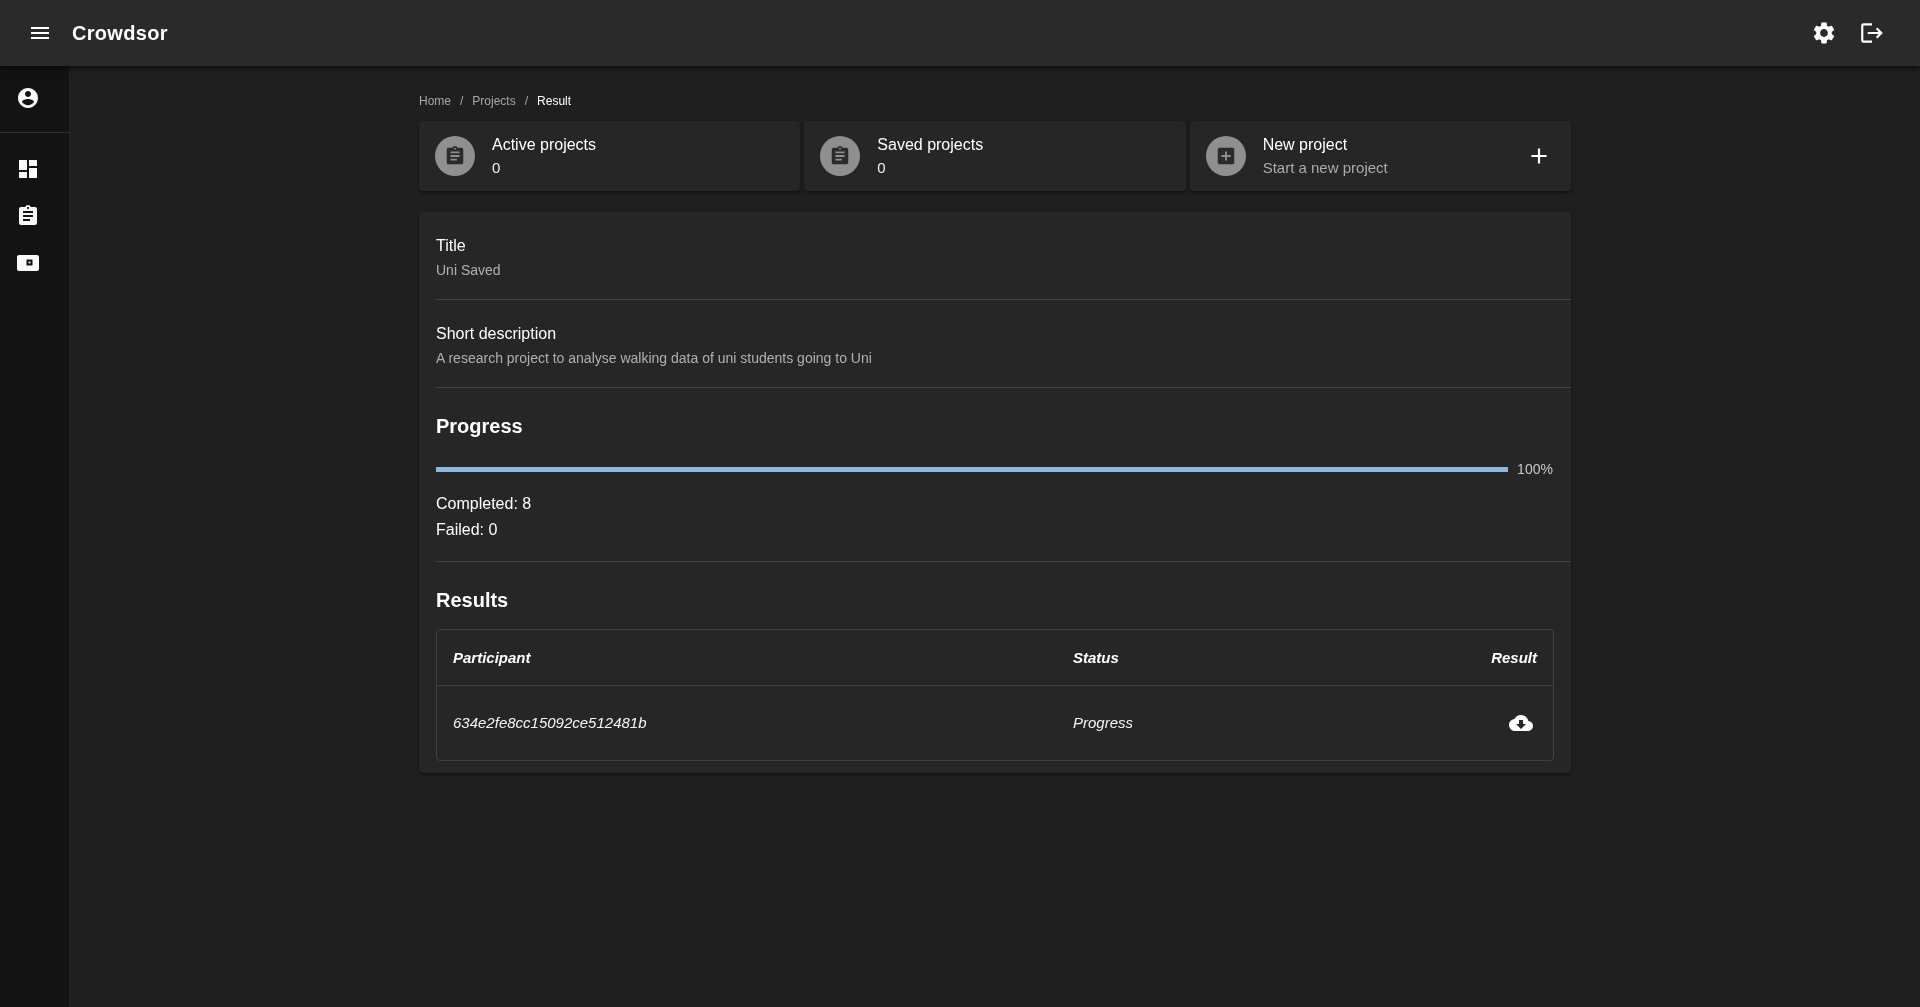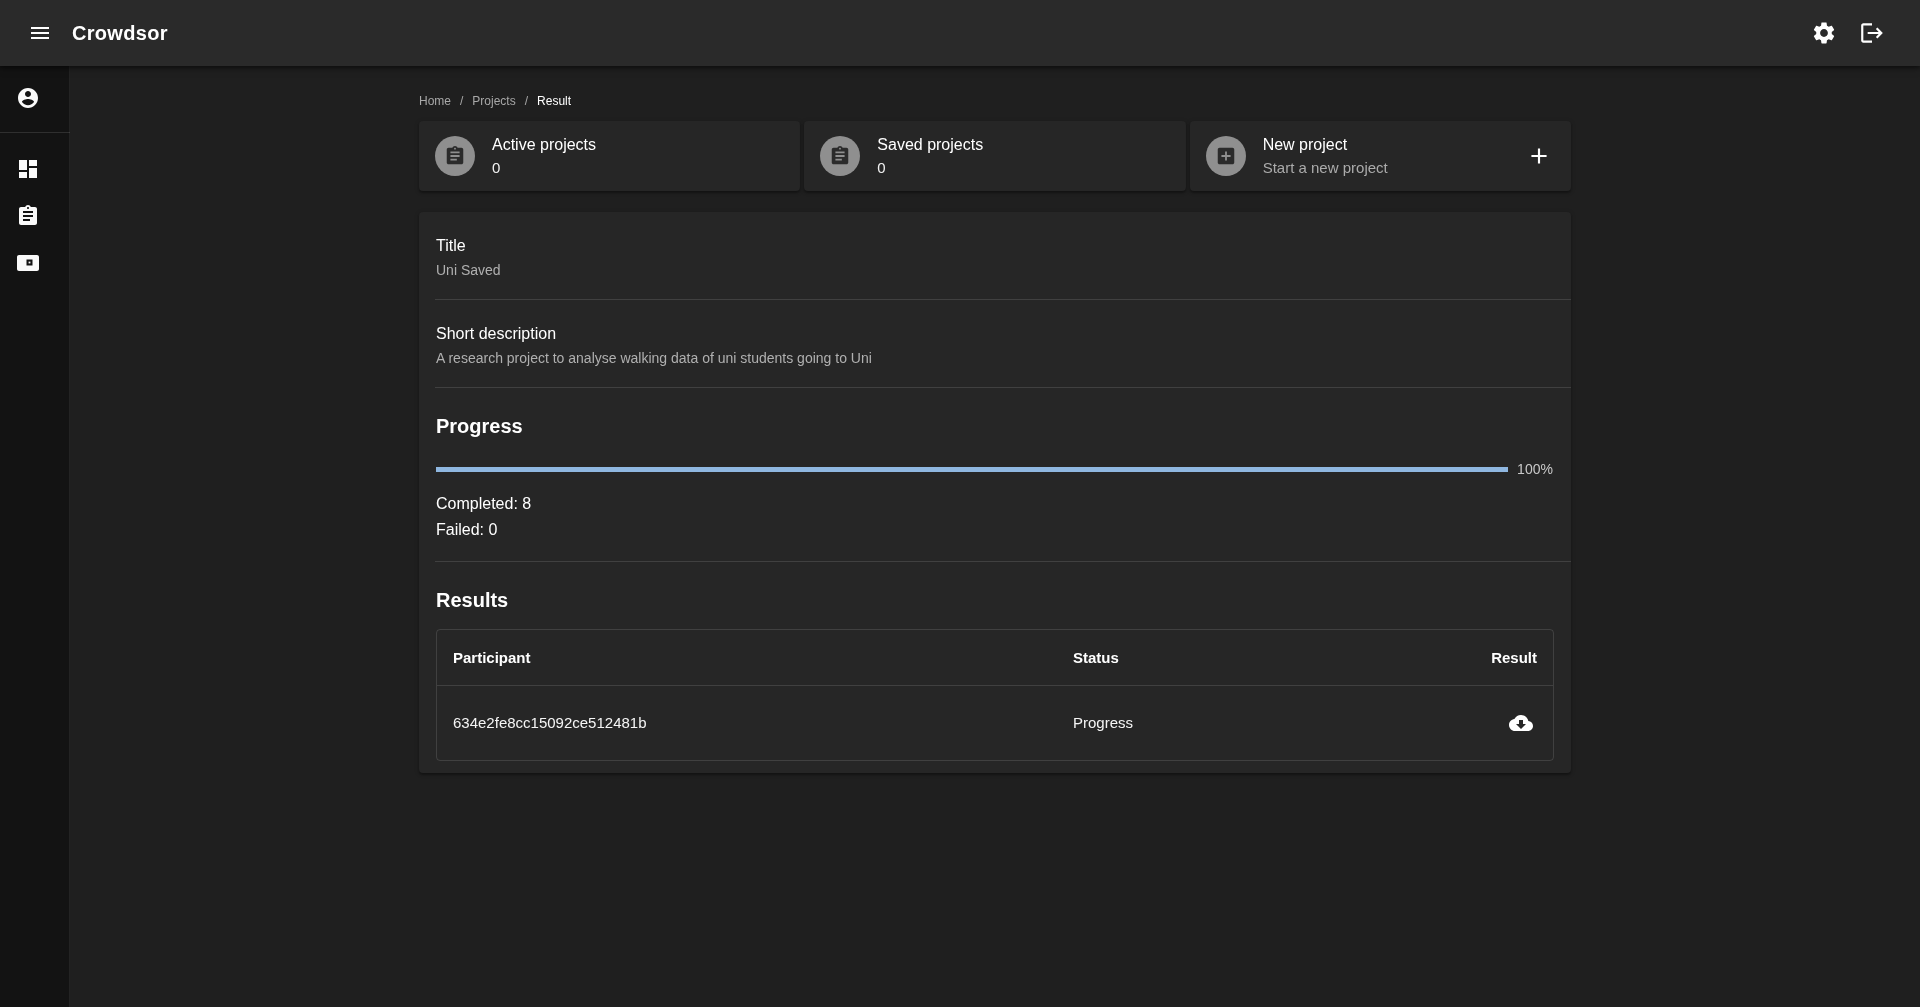--- a/index.html
+++ b/index.html
@@ -100,20 +100,21 @@
   .progress-pct { font-size:14px; color:#c9c9c9; margin-left:8px; width:38px; text-align:center; }
   .progress-stats { margin-top:14px; font-size:16px; color:#fff; line-height:1.65; }
 
   .hr-full { height:1px; background:rgba(255,255,255,0.12); margin:17px 0 0 16px; }
 
   
   .table {
     margin-top:17px;
     border:1px solid rgba(255,255,255,0.12);
     border-radius:4px;
+    font-style:italic;
   }
   .t-row {
     display:grid;
     grid-template-columns:636px 1fr 70px;
     align-items:center;
   }
   .t-head { height:55px; font-size:15px; font-weight:700; color:#fff; }
   .t-body { height:75px; border-top:1px solid rgba(255,255,255,0.12); font-size:15px; color:#f5f5f5; }
   .cell-first { padding-left:16px; }
   .cell-last { justify-self:end; padding-right:16px; display:flex; align-items:center; }

